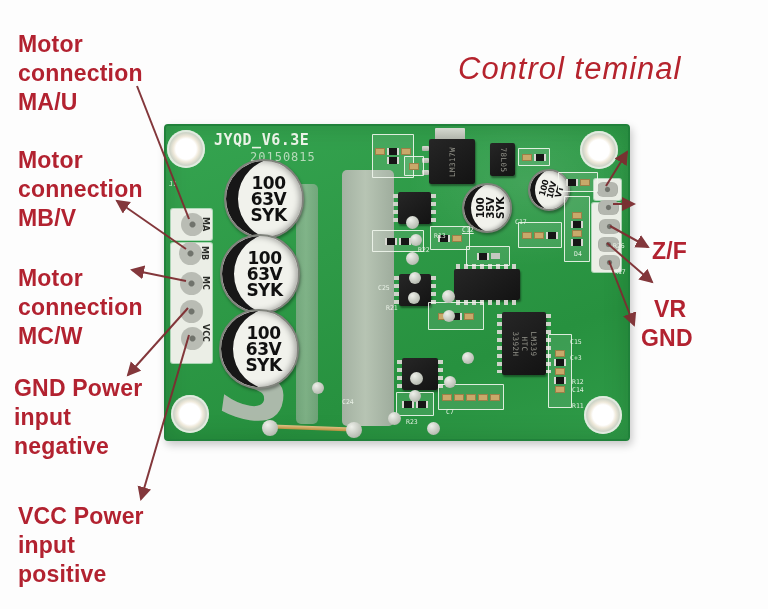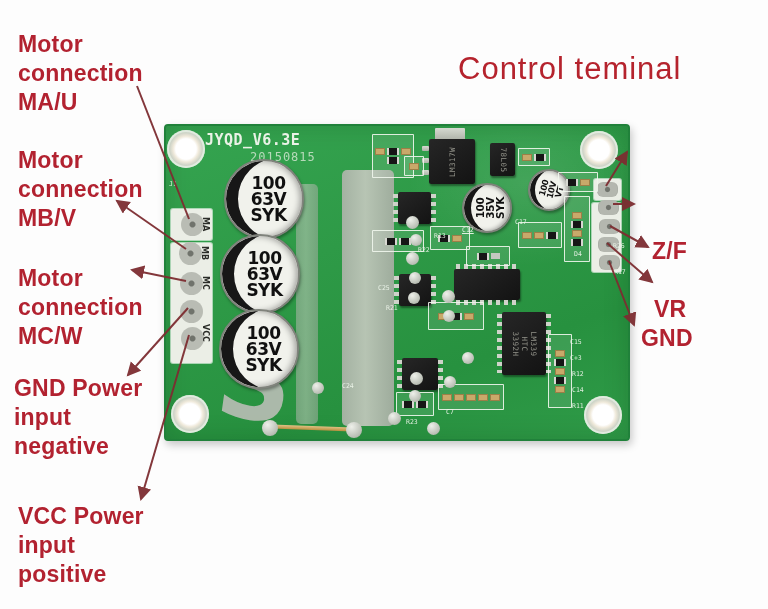--- a/index.html
+++ b/index.html
@@ -1,21 +1,21 @@
 <!DOCTYPE html>
 <html><head>
 <meta charset="utf-8">
 <style>
   html,body{margin:0;padding:0;background:#ffffff;}
   .stage{position:relative;width:768px;height:609px;background:#fdfdfd;overflow:hidden;
          font-family:"Liberation Sans",sans-serif;}
   
   .ann{position:absolute;color:#b22230;font-weight:bold;font-size:23px;line-height:29px;
        white-space:pre-line;letter-spacing:.2px;}
-  .ann.title{font-weight:normal;font-size:31px;line-height:34px;letter-spacing:1px;color:#b5232d;}
+  .ann.title{font-weight:normal;font-size:31px;line-height:34px;letter-spacing:1px;color:#b5232d;font-style:italic;}
   
   svg.overlay{position:absolute;left:0;top:0;width:768px;height:609px;pointer-events:none;}
   
   .board{position:absolute;left:164px;top:124px;width:462px;height:313px;border-radius:4px;
          background:
            radial-gradient(170px 120px at 78% 18%, rgba(255,255,255,.10), rgba(255,255,255,0) 70%),
            linear-gradient(160deg,#35a450 0%,#2e9a47 38%,#27913f 72%,#2f9b48 100%);
          border:2px solid #20813a;box-shadow:2px 4px 8px rgba(0,0,0,.22), inset 0 0 24px rgba(0,40,10,.18);}
   .board *{position:absolute;box-sizing:border-box;}
   
@@ -118,21 +118,21 @@
     <div class="padlabel" style="left:44px;top:198px">VCC</div>
 
     <div class="wbox" style="left:428px;top:53px;width:27px;height:21px"></div>
     <div class="wbox" style="left:426px;top:77px;width:29px;height:69px"></div>
     <div class="pad-rect" style="left:431px;top:56px"></div>
     <div class="pad-rect" style="left:432px;top:74px"></div>
     <div class="pad-rect" style="left:433px;top:93px"></div>
     <div class="pad-rect" style="left:432px;top:111px"></div>
     <div class="pad-rect" style="left:433px;top:129px"></div>
 
-    <div class="silk-title" style="left:39px;top:5px">JYQD_V6.3E</div>
+    <div class="silk-title" style="left:48px;top:5px">JYQD_V6.3E</div>
     <div class="silk-date" style="left:84px;top:24px">20150815</div>
 
     <div class="cap" style="left:58px;top:33px;width:80px;height:80px">
         <div class="ctext">100
 63V
 SYK</div>
       </div>
     <div class="cap" style="left:54px;top:108px;width:80px;height:80px">
         <div class="ctext">100
 63V
@@ -263,24 +263,24 @@
       <span class="silk-ref" style="left: 268px; top: 106px;">R13</span>
       <span class="silk-ref" style="left: 252px; top: 120px;">R22</span>
       <span class="silk-ref" style="left: 212px; top: 158px;">C25</span>
       <span class="silk-ref" style="left: 220px; top: 178px;">R21</span>
       <span class="silk-ref" style="left: 349px; top: 92px;">C17</span>
       <span class="silk-ref" style="left: 414px; top: 116px; padding-left: 33px;">R26</span>
       <span class="silk-ref" style="left: 408px; top: 124px;">D4</span>
       <span class="silk-ref" style="left: 414px; top: 142px; padding-left: 34px;">R17</span>
       <span class="silk-ref" style="left: 404px; top: 212px;">C15</span>
       <span class="silk-ref" style="left: 404px; top: 228px;">C+3</span>
-      <span class="silk-ref" style="left: 406px; top: 244px;">R12</span>
+      <span class="silk-ref" style="left: 406px; top: 252px;">R12</span>
       <span class="silk-ref" style="left: 406px; top: 260px;">C14</span>
       <span class="silk-ref" style="left: 406px; top: 276px;">R11</span>
-      <span class="silk-ref" style="left: 176px; top: 256px;">C24</span>
+      <span class="silk-ref" style="left: 176px; top: 272px;">C24</span>
       <span class="silk-ref" style="left: 240px; top: 292px;">R23</span>
       <span class="silk-ref" style="left: 280px; top: 282px;">C7</span>
     </div>
 
   <svg class="overlay" viewBox="0 0 768 609">
     <defs>
       <marker id="arr" markerWidth="8" markerHeight="8" refX="6" refY="3.5" orient="auto">
         <path d="M0,0 L7,3.5 L0,7 z" fill="#7d2d31"></path>
       </marker>
     </defs>

